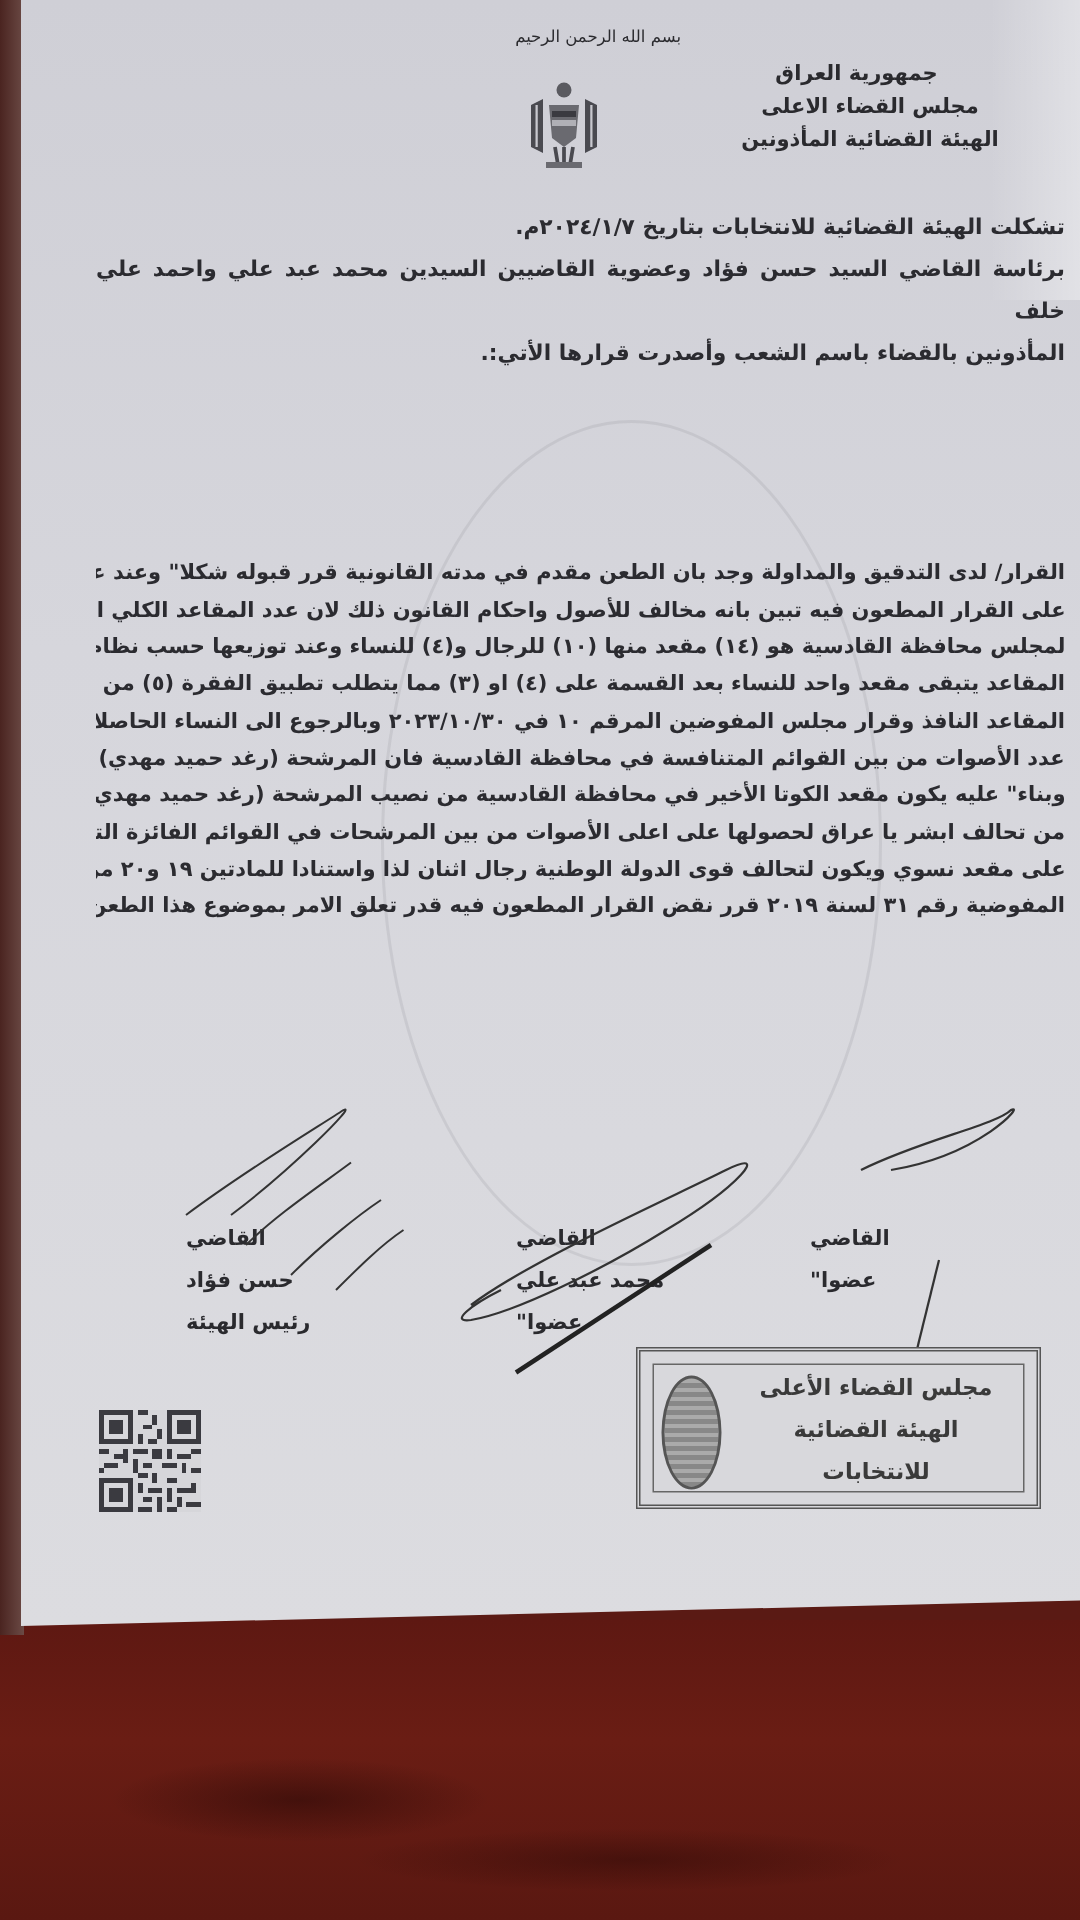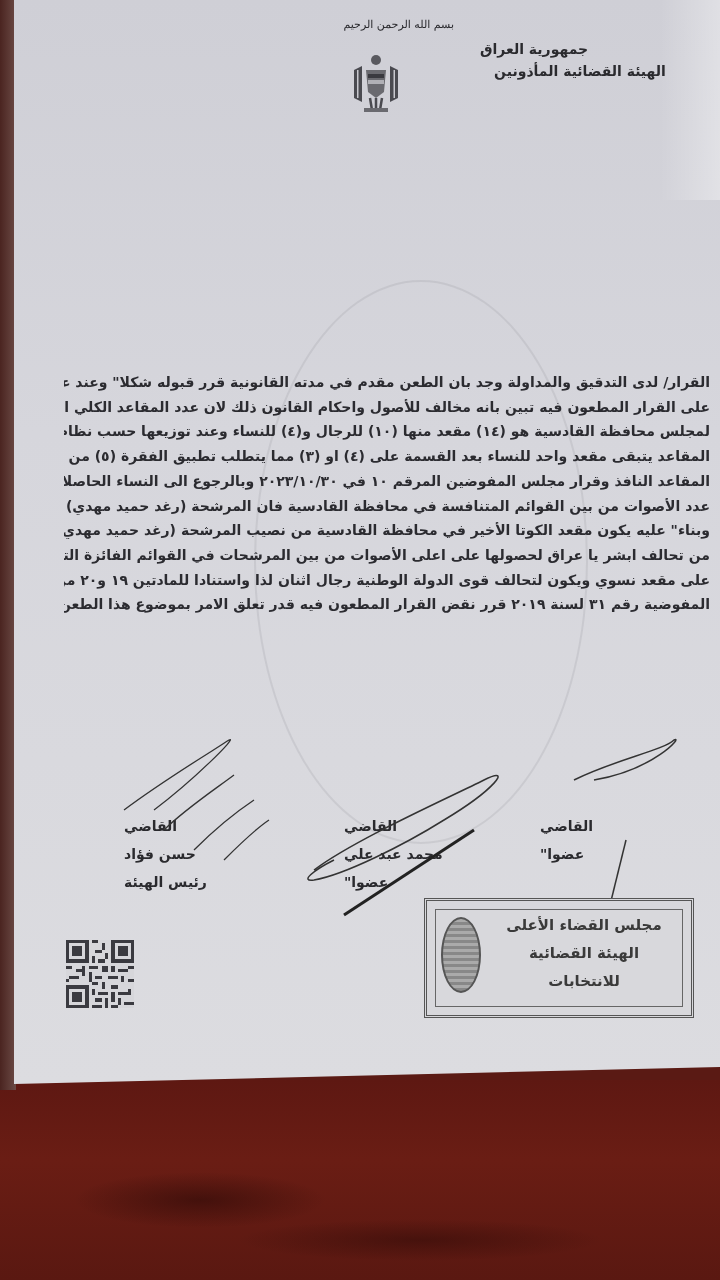--- a/index.html
+++ b/index.html
@@ -30,21 +30,21 @@
     background:linear-gradient(90deg,transparent,rgba(255,255,255,0.35));
   }
   .bismillah {
     position:absolute; left:300px; top:18px; width:140px;
     font-family:"DejaVu Serif", serif; font-size:11px; text-align:right; direction:rtl;
   }
   .header-right {
     position:absolute; right:40px; top:38px; width:200px; direction:rtl; text-align:center;
     font-size:14px; font-weight:bold; line-height:22px;
   }
-  .header-right div:first-child { text-align:left; padding-right:18px; }
+  .header-right div:first-child { text-align:center; padding-right:18px; }
   .header-left {
     position:absolute; left:82px; top:62px; width:240px; direction:rtl; text-align:right;
     font-size:11px; line-height:18px;
   }
   .emblem {
     position:absolute; left:336px; top:52px; width:52px; height:62px;
   }
   .body-text {
     position:absolute; left:50px; right:10px; direction:rtl; text-align:justify;
     font-size:14.5px; font-weight:bold; color:#2b2b30;
@@ -56,21 +56,21 @@
   .decision .line { display:block; white-space:nowrap; overflow:hidden; text-align:justify; text-align-last:justify; }
   .decision .line.last { text-align-last:right; padding-right:120px; }
   .sig-block {
     position:absolute; direction:rtl; text-align:left; font-size:14px; font-weight:bold; line-height:28px;
   }
   .sig-1 { right:40px; top:812px; width:140px; }
   .sig-2 { left:330px; top:812px; width:140px; }
   .sig-3 { left:110px; top:812px; width:150px; }
   .sig-svg { position:absolute; pointer-events:none; }
   .stamp {
-    position:absolute; left:410px; top:898px; width:270px; height:120px;
+    position:absolute; left:410px; top:898px; width:270px; height:108px;
     border:3px double #555; background:#d8d8dc; box-sizing:border-box;
   }
   .stamp-inner {
     position:absolute; left:8px; top:8px; right:8px; bottom:8px; border:1.5px solid #666;
   }
   .stamp-oval {
     position:absolute; left:14px; top:16px; width:36px; height:72px; border-radius:50%;
     border:2px solid #555; background:repeating-linear-gradient(0deg,#888 0 3px,#aaa 3px 6px);
   }
   .stamp-text {
@@ -92,37 +92,43 @@
 <div class="left-edge"></div>
 
 <div class="paper">
   <div class="paper-shadow"></div>
   <div class="watermark-seal"></div>
 
   <div class="bismillah">بسم الله الرحمن الرحيم</div>
 
   <div class="header-right">
     <div>جمهورية العراق</div>
+    <div>مجلس القضاء الاعلى</div>
     <div>الهيئة القضائية المأذونين</div>
   </div>
 
   <svg class="emblem" viewBox="0 0 52 62">
     <ellipse cx="26" cy="8" rx="5" ry="5" fill="#5a5a60"></ellipse>
     <path d="M4 18 L12 14 L12 50 L4 46 Z" fill="#4a4a50"></path>
     <path d="M48 18 L40 14 L40 50 L48 46 Z" fill="#4a4a50"></path>
     <rect x="7" y="18" width="1.5" height="28" fill="#c8c8ce"></rect>
     <rect x="43.5" y="18" width="1.5" height="28" fill="#c8c8ce"></rect>
     <path d="M16 18 L36 18 L34 40 L26 46 L18 40 Z" fill="#6a6a70"></path>
     <rect x="18" y="22" width="16" height="4" fill="#3a3a40"></rect>
     <rect x="18" y="28" width="16" height="4" fill="#b0b0b6"></rect>
     <path d="M20 46 L22 58 M26 46 L26 58 M32 46 L30 58" stroke="#4a4a50" stroke-width="2.5"></path>
     <rect x="14" y="56" width="24" height="4" fill="#6a6a70"></rect>
   </svg>
 
 
+  <div class="body-text formation">
+    <div class="l1">تشكلت الهيئة القضائية للانتخابات بتاريخ ٢٠٢٤/١/٧م.</div>
+    <div>برئاسة القاضي السيد حسن فؤاد وعضوية القاضيين السيدين محمد عبد علي واحمد علي خلف</div>
+    <div>المأذونين بالقضاء باسم الشعب وأصدرت قرارها الأتي:.</div>
+  </div>
 
 
   <div class="body-text decision">
     <span class="line">القرار/ لدى التدقيق والمداولة وجد بان الطعن مقدم في مدته القانونية قرر قبوله شكلا" وعند عطف النظر</span>
     <span class="line">على القرار المطعون فيه تبين بانه مخالف للأصول واحكام القانون ذلك لان عدد المقاعد الكلي المخصص</span>
     <span class="line">لمجلس محافظة القادسية هو (١٤) مقعد منها (١٠) للرجال و(٤) للنساء وعند توزيعها حسب نظام توزيع</span>
     <span class="line">المقاعد يتبقى مقعد واحد للنساء بعد القسمة على (٤) او (٣) مما يتطلب تطبيق الفقرة (٥) من نظام توزيع</span>
     <span class="line">المقاعد النافذ وقرار مجلس المفوضين المرقم ١٠ في ٢٠٢٣/١٠/٣٠ وبالرجوع الى النساء الحاصلات على</span>
     <span class="line">عدد الأصوات من بين القوائم المتنافسة في محافظة القادسية فان المرشحة (رغد حميد مهدي) من تحالف ابشر</span>
     <span class="line">وبناء" عليه يكون مقعد الكوتا الأخير في محافظة القادسية من نصيب المرشحة (رغد حميد مهدي )</span>

